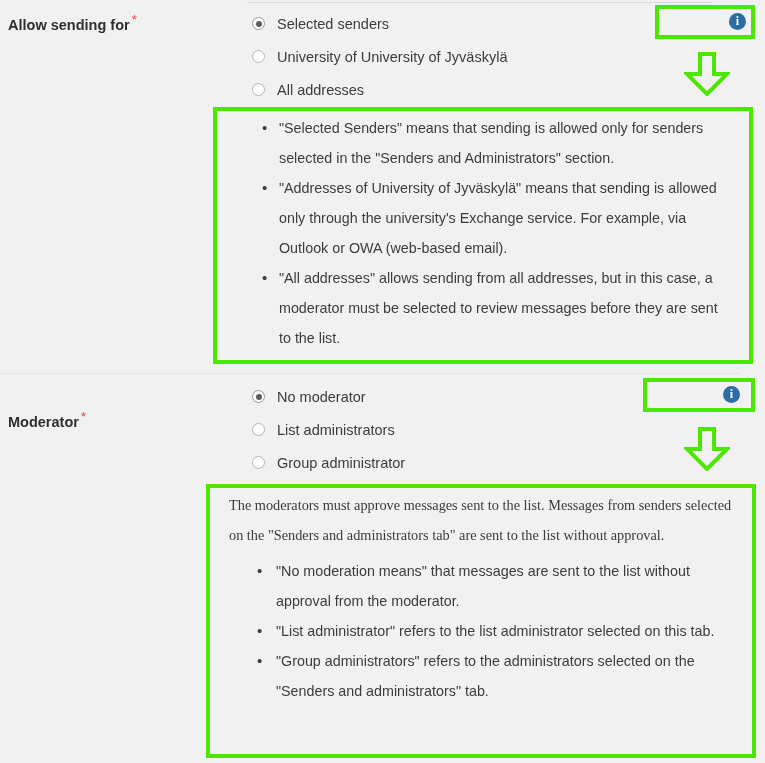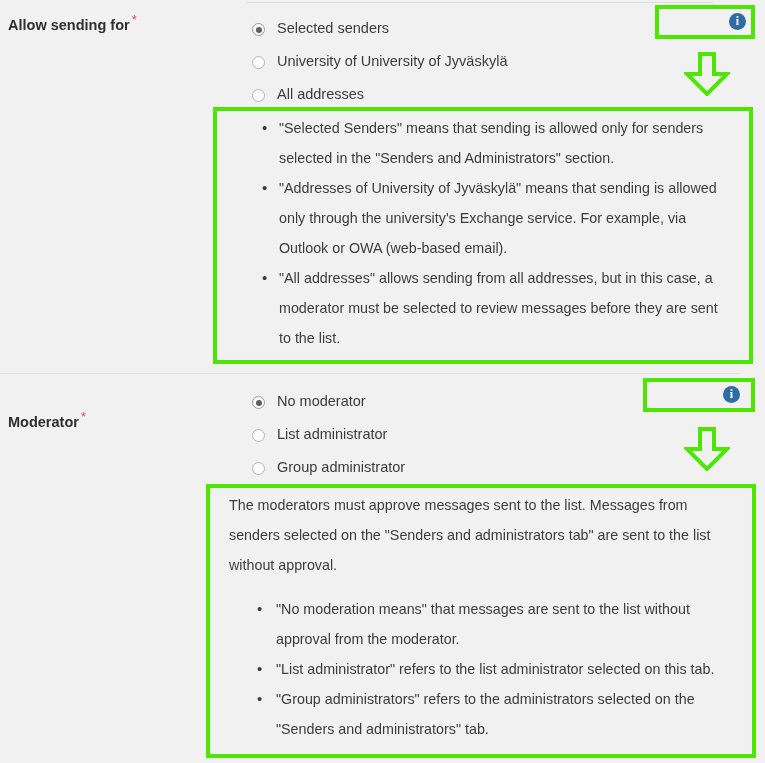--- a/index.html
+++ b/index.html
@@ -49,21 +49,21 @@
   .label-allow { top: 12px; text-align: center; }
   .label-moder { top: 409px; }
 
   
   .radio-group { position: absolute; left: 252px; }
   .radio-group.allow { top: 11px; }
   .radio-group.moder { top: 384px; }
 
   .radio-row {
     display: flex;
-    align-items: flex-end;
+    align-items: center;
     height: 25px;
     margin-bottom: 8px;
   }
   .radio-row:last-child { margin-bottom: 0; }
 
   .radio-dot {
     width: 13px;
     height: 13px;
     border-radius: 50%;
     border: 1px solid #b6b6b6;
@@ -153,21 +153,21 @@
     margin: 0;
   }
   .help-block ul li::before {
     content: "\2022";
     position: absolute;
     left: -17px;
     top: 0;
     color: #3c3c3c;
     font-size: 15px;
   }
-  .help-2 .intro { margin-bottom: 14px; }
+  .help-2 .intro { margin-bottom: 6px; font-family: Liberation Serif, serif; }
   .help-2 ul { padding-left: 47px; }
   .help-2 ul li::before { left: -19px; }
 </style>
 </head>
 <body>
 
 <div class="page">
 
   <div class="divider top"></div>
   <div class="divider middle"></div>
@@ -211,21 +211,21 @@
     <span>Moderator</span><span class="req">*</span>
   </div>
 
   <div class="radio-group moder">
     <div class="radio-row">
       <span class="radio-dot checked"></span>
       <span class="radio-text">No moderator</span>
     </div>
     <div class="radio-row">
       <span class="radio-dot"></span>
-      <span class="radio-text">List administrator</span>
+      <span class="radio-text">List administrators</span>
     </div>
     <div class="radio-row">
       <span class="radio-dot"></span>
       <span class="radio-text">Group administrator</span>
     </div>
   </div>
 
   <div class="hl-box hl-info-2"></div>
   <div class="info-icon info-2">i</div>
 

